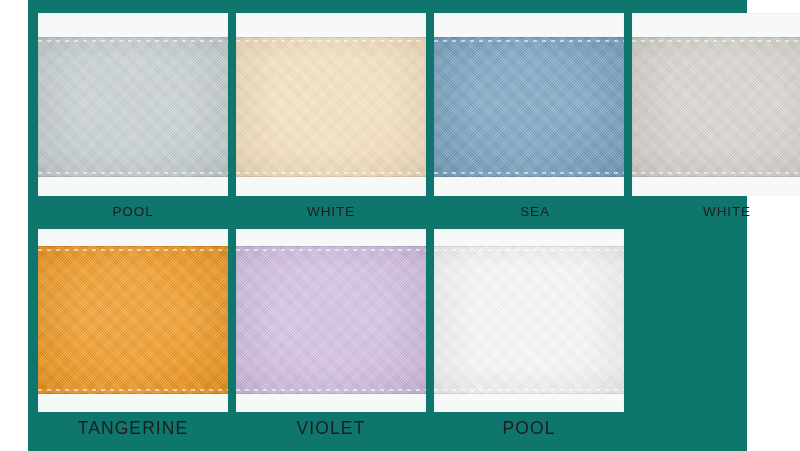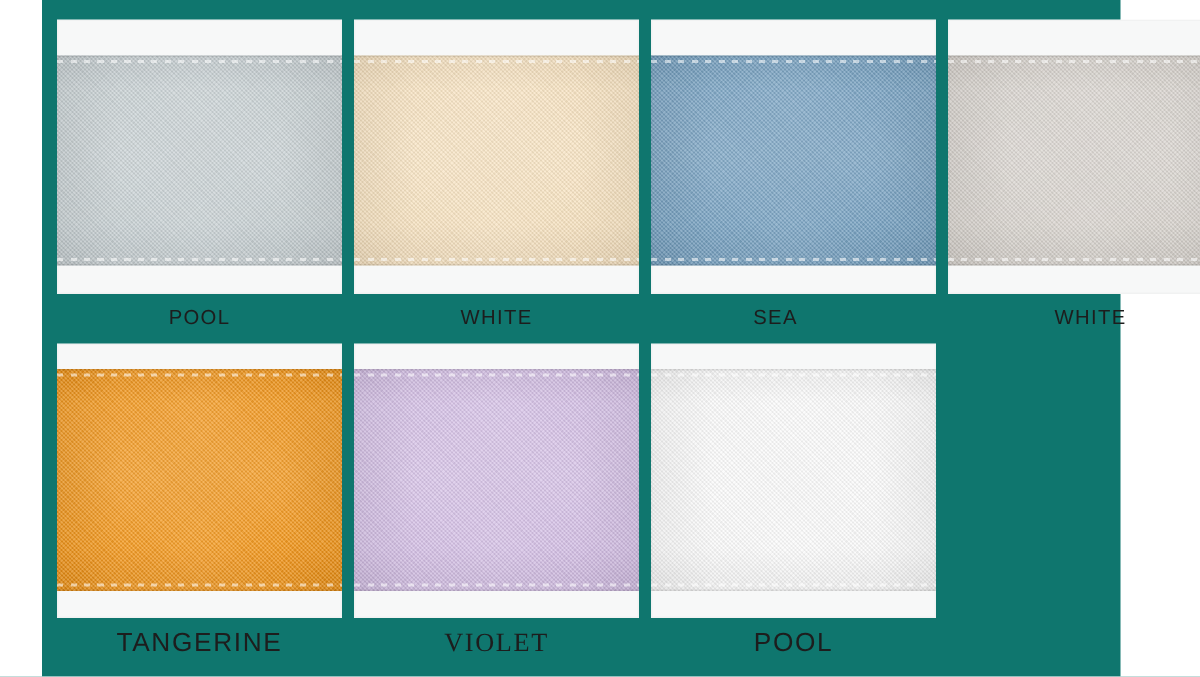--- a/index.html
+++ b/index.html
@@ -169,21 +169,21 @@
       <div class="ribbon-card">
         <div class="ribbon-band" style="top:24px; height:140px; background-color:#6f9cbe;">
           <div class="sheen"></div>
           <div class="stitch" style="top:3px;"></div>
           <div class="stitch shadowline" style="top:0px;"></div>
           <div class="stitch" style="bottom:3px;"></div>
           <div class="stitch shadowline" style="bottom:0px;"></div>
         </div>
       </div>
     </div>
-    <div class="swatch-label" style="left:394px; top:204px; width:190px;">SEA</div>
+    <div class="swatch-label" style="left:412px; top:204px; width:190px;">SEA</div>
 
     <div class="swatch-cell" style="left:604px; top:13px; width:190px; height:183px;">
       <div class="ribbon-card">
         <div class="ribbon-band" style="top:24px; height:140px; background-color:#d6d1cb;">
           <div class="sheen"></div>
           <div class="stitch" style="top:3px;"></div>
           <div class="stitch shadowline" style="top:0px;"></div>
           <div class="stitch" style="bottom:3px;"></div>
           <div class="stitch shadowline" style="bottom:0px;"></div>
         </div>
@@ -211,21 +211,21 @@
       <div class="ribbon-card">
         <div class="ribbon-band" style="top:17px; height:148px; background-color:#d2bce4;">
           <div class="sheen"></div>
           <div class="stitch" style="top:3px;"></div>
           <div class="stitch shadowline" style="top:0px;"></div>
           <div class="stitch" style="bottom:3px;"></div>
           <div class="stitch shadowline" style="bottom:0px;"></div>
         </div>
       </div>
     </div>
-    <div class="swatch-label" style="left:208px; top:418px; width:190px;font-family:Liberation Serif, serif;">VIOLET</div>
+    <div class="swatch-label" style="left:208px; top:418px; width:190px;">VIOLET</div>
 
     <div class="swatch-cell" style="left:406px; top:229px; width:190px; height:183px;">
       <div class="ribbon-card">
         <div class="ribbon-band" style="top:17px; height:148px; background-color:#fbfbfb;">
           <div class="sheen"></div>
           <div class="stitch" style="top:3px;"></div>
           <div class="stitch shadowline" style="top:0px;"></div>
           <div class="stitch" style="bottom:3px;"></div>
           <div class="stitch shadowline" style="bottom:0px;"></div>
         </div>

